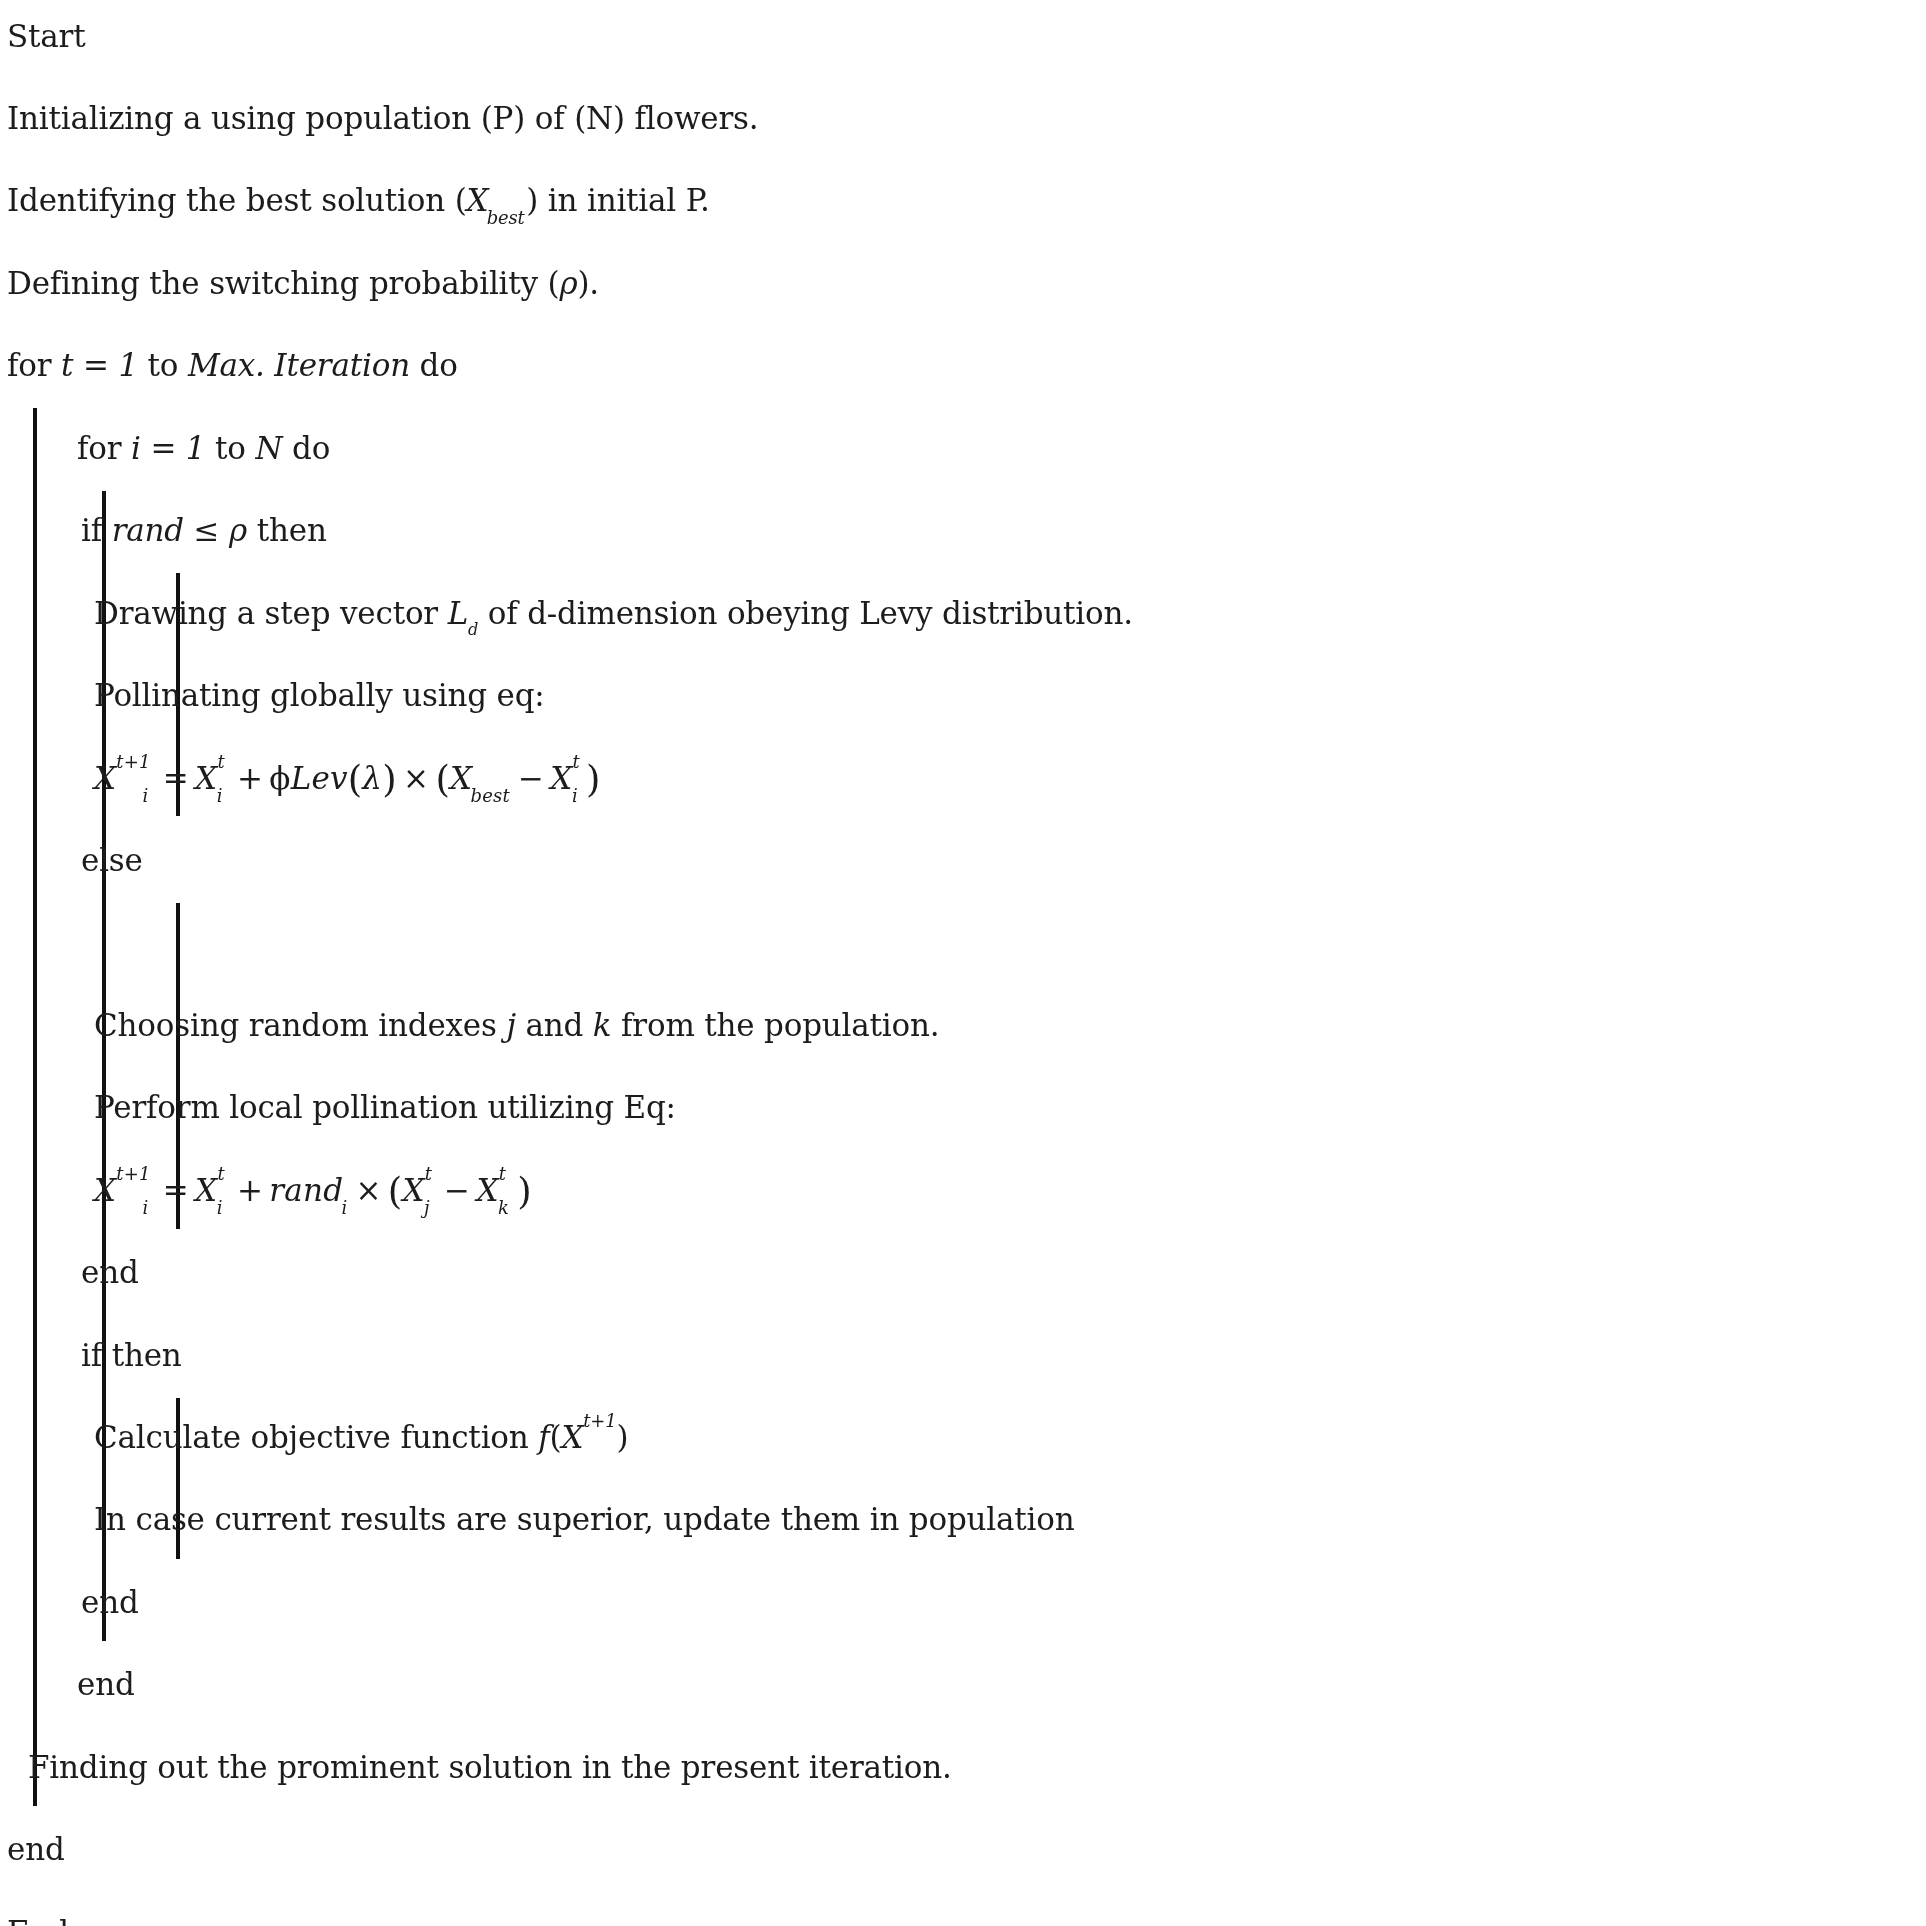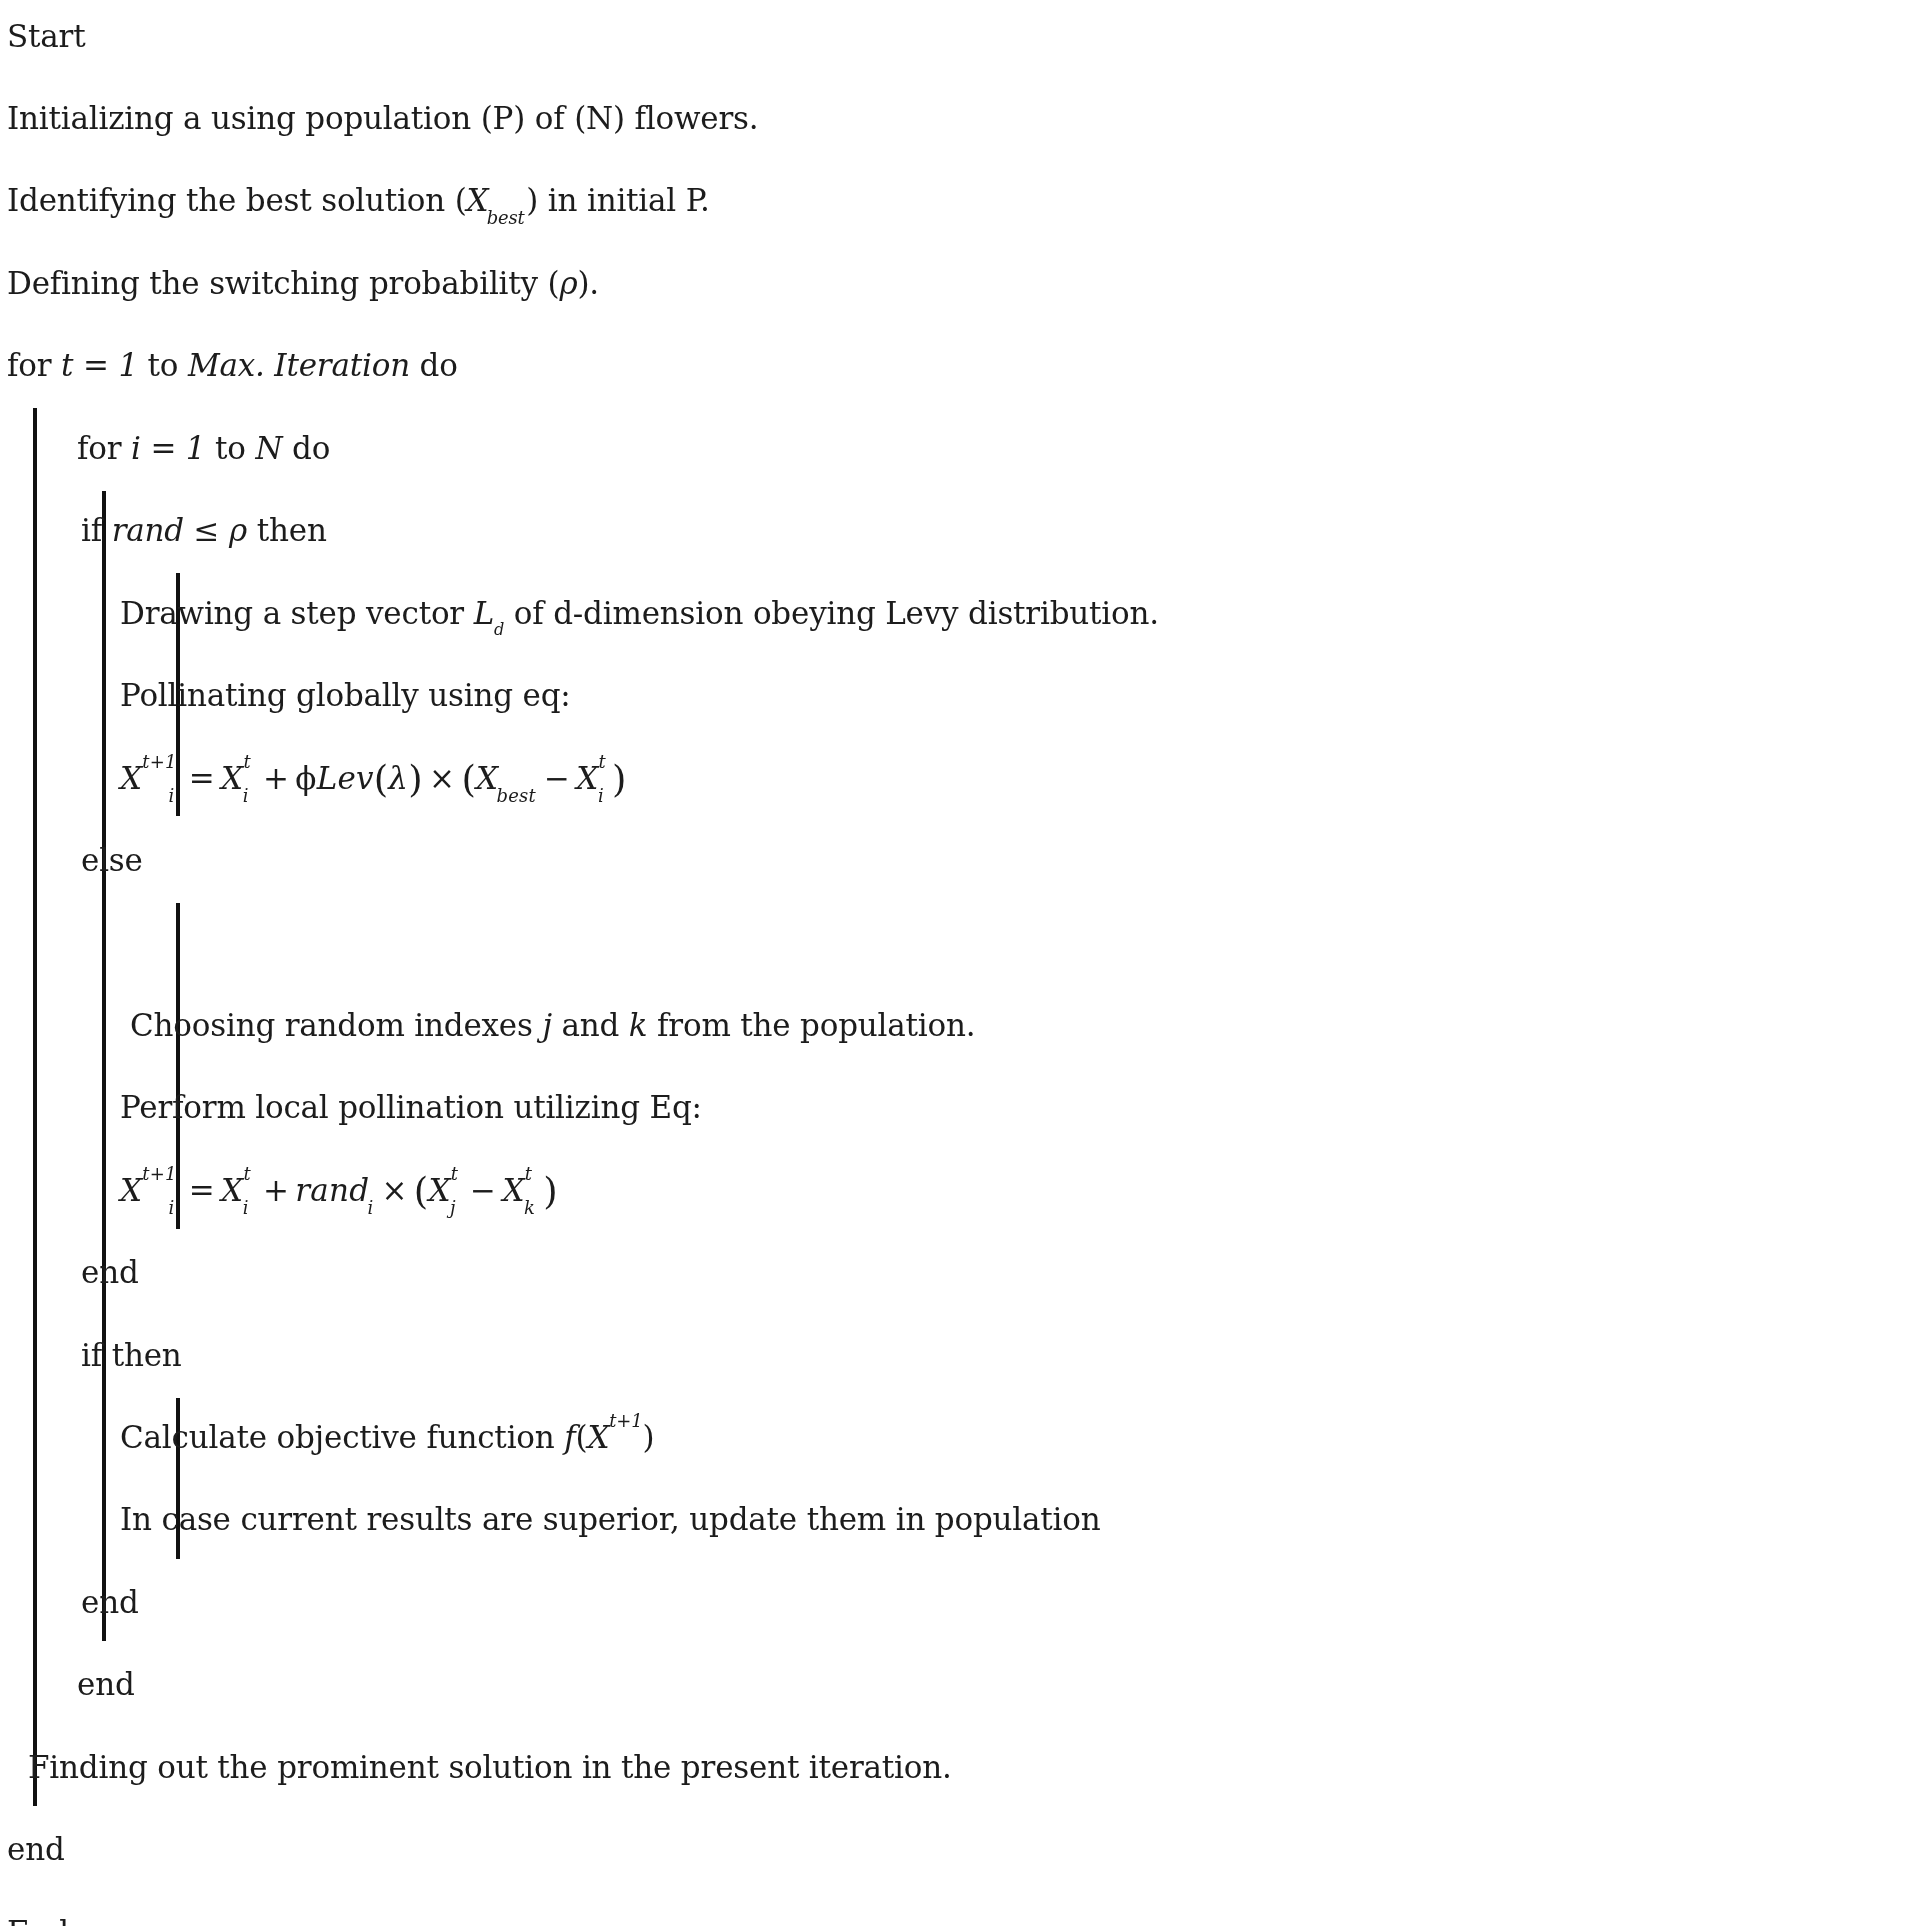--- a/index.html
+++ b/index.html
@@ -30,21 +30,21 @@
     white-space: nowrap;
     font-size: 31px;
     letter-spacing: -0.2px;
   }
   .line .txt { display: inline; }
 
   
   .ind0 { padding-left: 7px;  }
   .ind1 { padding-left: 77px; }
   .ind2 { padding-left: 81px; }
-  .ind3 { padding-left: 120px; }
+  .ind3 { padding-left: 94px; }
 
   
   .rule {
     position: absolute;
     width: 3.5px;
     background: #111111;
   }
   .rule.r1 { left: 33px; }
   .rule.r2 { left: 102px; }
   .rule.r3 { left: 176px; }
@@ -129,21 +129,21 @@
 
   <div class="line ind3 eq" style="position: absolute; top: 737px; left: 0px; height: 82px; line-height: 82px;">
     <span>X</span><sup class="sp">t+1</sup><sub class="sb">i</sub><span class="op">=</span><span>X</span><sup class="sp">t</sup><sub class="sb">i</sub><span class="op">+</span><span class="sym">ϕ</span><span>Lev</span><span class="paren">(</span><span>λ</span><span class="paren">)</span><span class="op">×</span><span class="paren">(</span><span>X</span><sub class="sb2">best</sub><span class="op">−</span><span>X</span><sup class="sp">t</sup><sub class="sb">i</sub><span class="paren">)</span>
   </div>
 
   <div class="line ind2" style="position: absolute; top: 819px; left: 0px; height: 82px; line-height: 82px;">
     <span class="txt">else</span>
   </div>
 
 
-  <div class="line ind3" style="position: absolute; top: 984px; left: 10px; height: 82px; line-height: 82px;">
+  <div class="line ind3" style="position: absolute; top: 984px; left: 0px; height: 82px; line-height: 82px;">
     <span>Choosing random indexes </span><span class="it">j</span><span> and </span><span class="it">k</span><span> from the population.</span>
   </div>
 
   <div class="line ind3" style="position: absolute; top: 1066px; left: 0px; height: 82px; line-height: 82px;">
     <span class="txt">Perform local pollination utilizing Eq:</span>
   </div>
 
   <div class="line ind3 eq" style="position: absolute; top: 1149px; left: 0px; height: 82px; line-height: 82px;">
     <span>X</span><sup class="sp">t+1</sup><sub class="sb">i</sub><span class="op">=</span><span>X</span><sup class="sp">t</sup><sub class="sb">i</sub><span class="op">+</span><span>rand</span><sub class="sb2">i</sub><span class="op">×</span><span class="paren">(</span><span>X</span><sup class="sp">t</sup><sub class="sb">j</sub><span class="op">−</span><span>X</span><sup class="sp">t</sup><sub class="sb">k</sub><span class="paren">)</span>
   </div>

